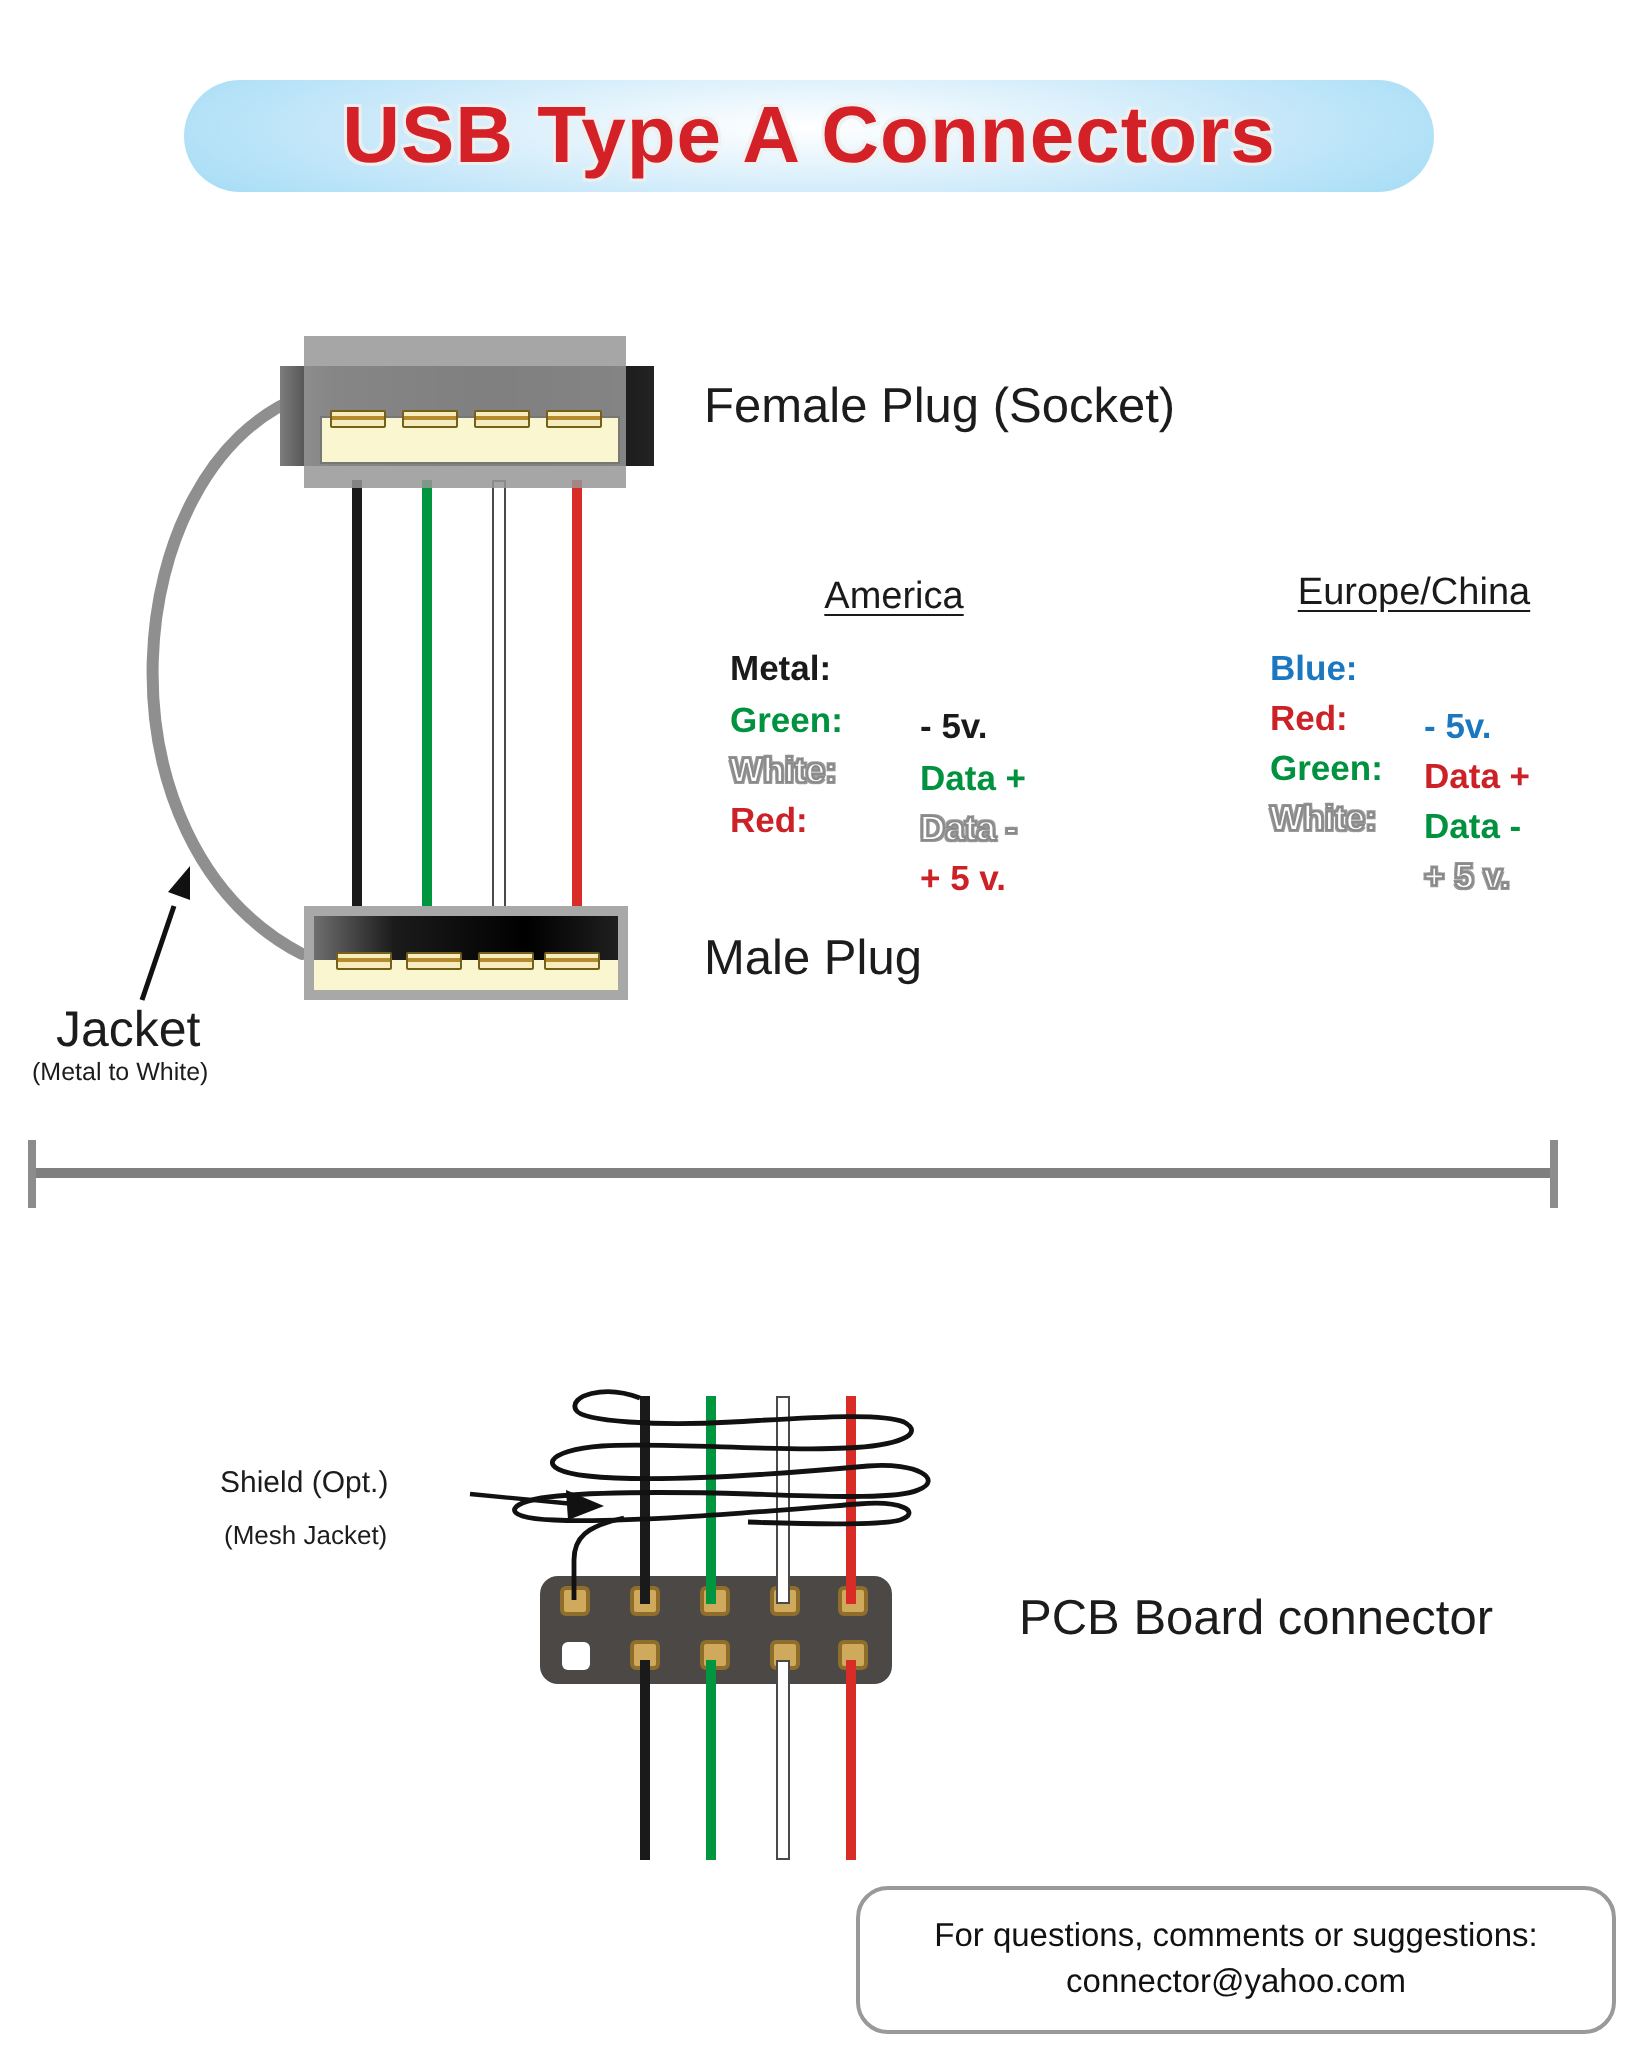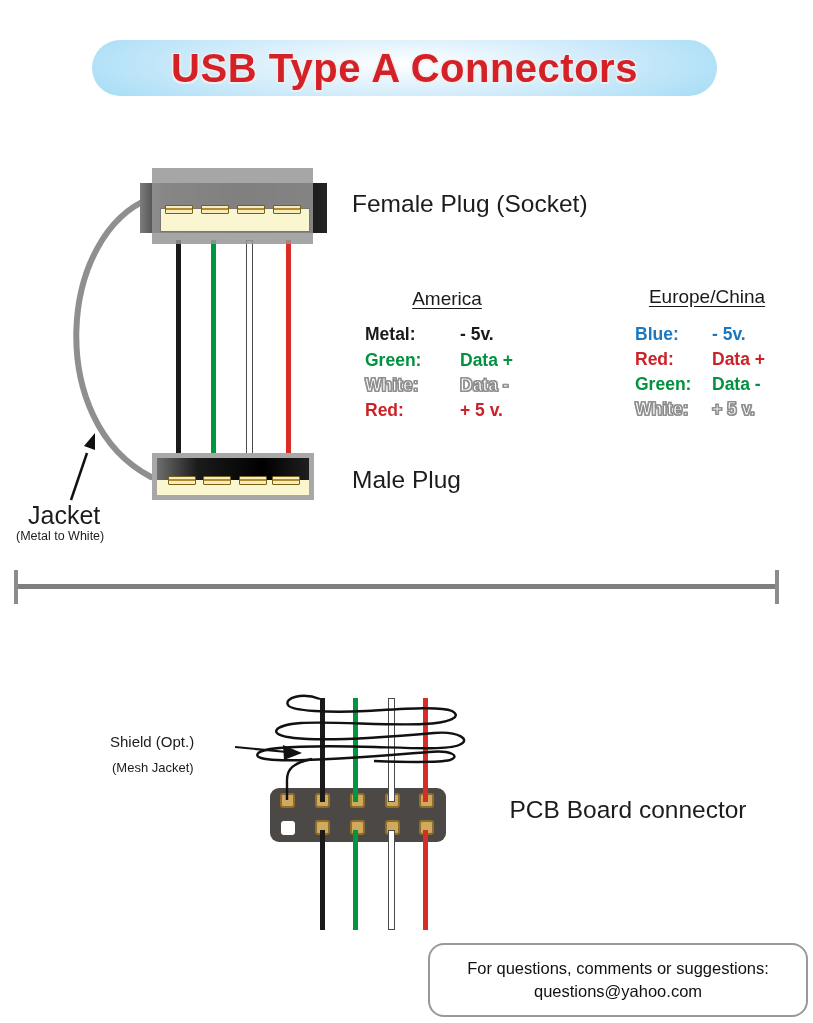--- a/index.html
+++ b/index.html
@@ -46,21 +46,21 @@
   .shield-sub{left:16px;top:529px;font-size:12.5px;z-index:6;}
   .shieldopt-label{left:110px;top:733px;font-size:15px;z-index:6;white-space:nowrap;}
   .shieldopt-sub{left:112px;top:760px;font-size:13px;z-index:6;}
   .pcb-label{left:468px;top:796px;width:320px;text-align:center;font-size:24.5px;line-height:28px;z-index:6;}
 
   
   .ptable{z-index:6;width:170px;}
   .ptable .ph{font-size:19px;text-decoration:underline;text-underline-offset:3px;text-align:center;color:#1a1a1a;}
   .prow{position:absolute;left:0;width:100%;font-weight:bold;font-size:17.5px;white-space:nowrap;}
   .prow .pl{position:absolute;left:3px;}
-  .prow .pv{position:absolute;}
+  .prow .pv{position:absolute;margin-top:29px;}
   .america .pv{left:98px;}
   .europe .pv{left:80px;}
   .t-black{color:#1a1a1a;}
   .t-green{color:#00923f;}
   .t-red{color:#cc2127;}
   .t-blue{color:#1b78c0;}
   .t-white{color:#fff;-webkit-text-stroke:1.1px #8a8a8a;
     text-shadow:-1px -1px 0 #9a9a9a,1px -1px 0 #9a9a9a,-1px 1px 0 #9a9a9a,1px 1px 0 #9a9a9a;}
 
   
@@ -201,14 +201,14 @@
 </svg>
 
 <div class="abs shieldopt-label">Shield (Opt.)</div>
 <div class="abs shieldopt-sub">(Mesh Jacket)</div>
 <div class="abs pcb-label">
   <div>PCB Board connector</div>
 </div>
 
 <div class="abs note">
   <div>For questions, comments or suggestions:</div>
-  <div>questions@yahoo.com</div>
+  <div>connector@yahoo.com</div>
 </div>
 
 </body></html>

